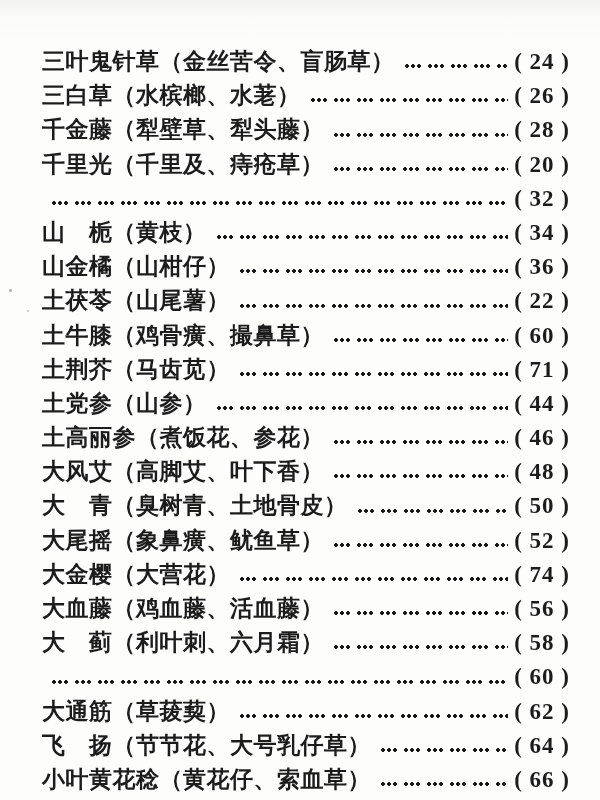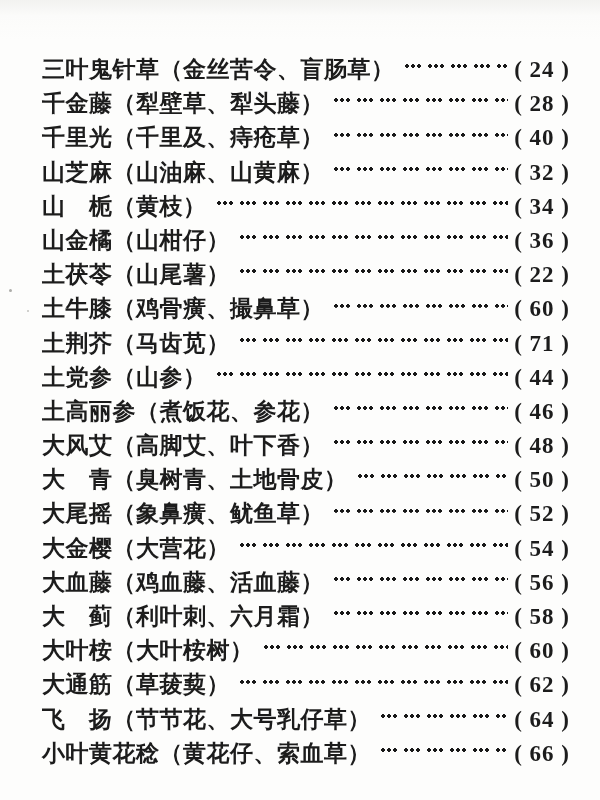--- a/index.html
+++ b/index.html
@@ -38,54 +38,57 @@
       radial-gradient(circle 1.9px at 10px 62%, #181818 98%, transparent),
       radial-gradient(circle 1.9px at 16px 62%, #181818 98%, transparent);
     background-size:23px 100%;
     background-repeat:repeat-x;
   }
   .pagenum{
     flex:0 0 auto;
     font-weight:700;
     white-space:pre;
     letter-spacing:1px;
-    margin-top:8px;
   }
   .speck{position:absolute;border-radius:50%;}
   .speck-1{left:9px;top:289px;width:3px;height:3px;background:#8a8a86;opacity:.7;}
   .speck-2{left:27px;top:310px;width:2px;height:2px;background:#9a9a96;opacity:.6;}
 </style>
 </head>
 <body>
 
 <div class="page">
   <div class="speck speck-1"></div>
   <div class="speck speck-2"></div>
   <div class="toc-list" id="toc-list">
   <div class="row">
     <span class="title">三叶鬼针草（金丝苦令、盲肠草）</span>
     <span class="leader"></span>
     <span class="pagenum">( 24 )</span>
   </div>
 
+  <div class="row">
+    <span class="title">三白草（水槟榔、水荖）</span>
+    <span class="leader"></span>
+    <span class="pagenum">( 26 )</span>
+  </div>
 
   <div class="row">
     <span class="title">千金藤（犁壁草、犁头藤）</span>
     <span class="leader"></span>
     <span class="pagenum">( 28 )</span>
   </div>
 
   <div class="row">
     <span class="title">千里光（千里及、痔疮草）</span>
     <span class="leader"></span>
-    <span class="pagenum">( 40 )</span>
+    <span class="pagenum">( 20 )</span>
   </div>
 
   <div class="row">
-    <span class="title">山芝麻（山油麻、山黄麻）</span>
     <span class="leader"></span>
     <span class="pagenum">( 32 )</span>
   </div>
 
   <div class="row">
     <span class="title">山　栀（黄枝）</span>
     <span class="leader"></span>
     <span class="pagenum">( 34 )</span>
   </div>
 
@@ -139,37 +142,36 @@
 
   <div class="row">
     <span class="title">大尾摇（象鼻癀、鱿鱼草）</span>
     <span class="leader"></span>
     <span class="pagenum">( 52 )</span>
   </div>
 
   <div class="row">
     <span class="title">大金樱（大营花）</span>
     <span class="leader"></span>
-    <span class="pagenum">( 54 )</span>
+    <span class="pagenum">( 74 )</span>
   </div>
 
   <div class="row">
     <span class="title">大血藤（鸡血藤、活血藤）</span>
     <span class="leader"></span>
     <span class="pagenum">( 56 )</span>
   </div>
 
   <div class="row">
     <span class="title">大　蓟（利叶刺、六月霜）</span>
     <span class="leader"></span>
     <span class="pagenum">( 58 )</span>
   </div>
 
   <div class="row">
-    <span class="title">大叶桉（大叶桉树）</span>
     <span class="leader"></span>
     <span class="pagenum">( 60 )</span>
   </div>
 
   <div class="row">
     <span class="title">大通筋（草菝葜）</span>
     <span class="leader"></span>
     <span class="pagenum">( 62 )</span>
   </div>
 

